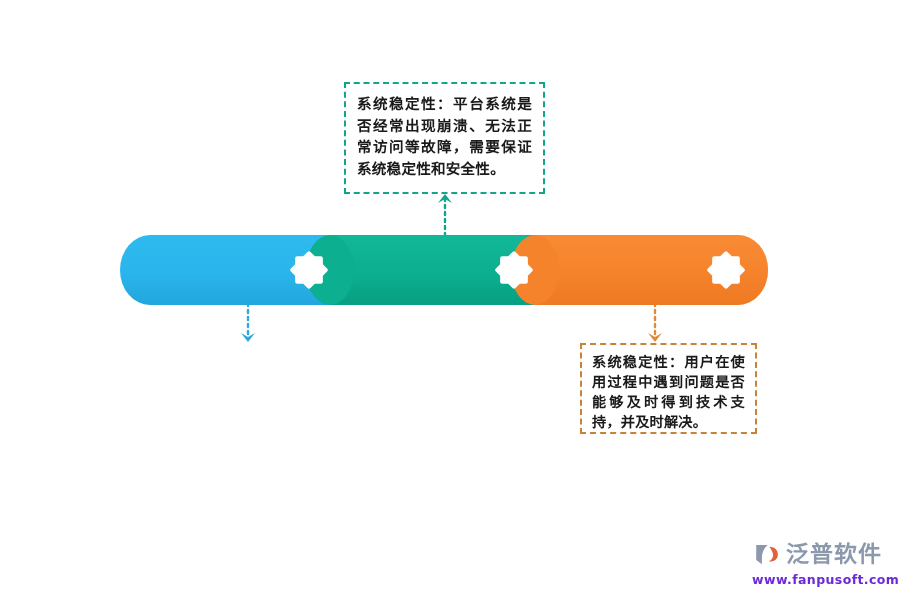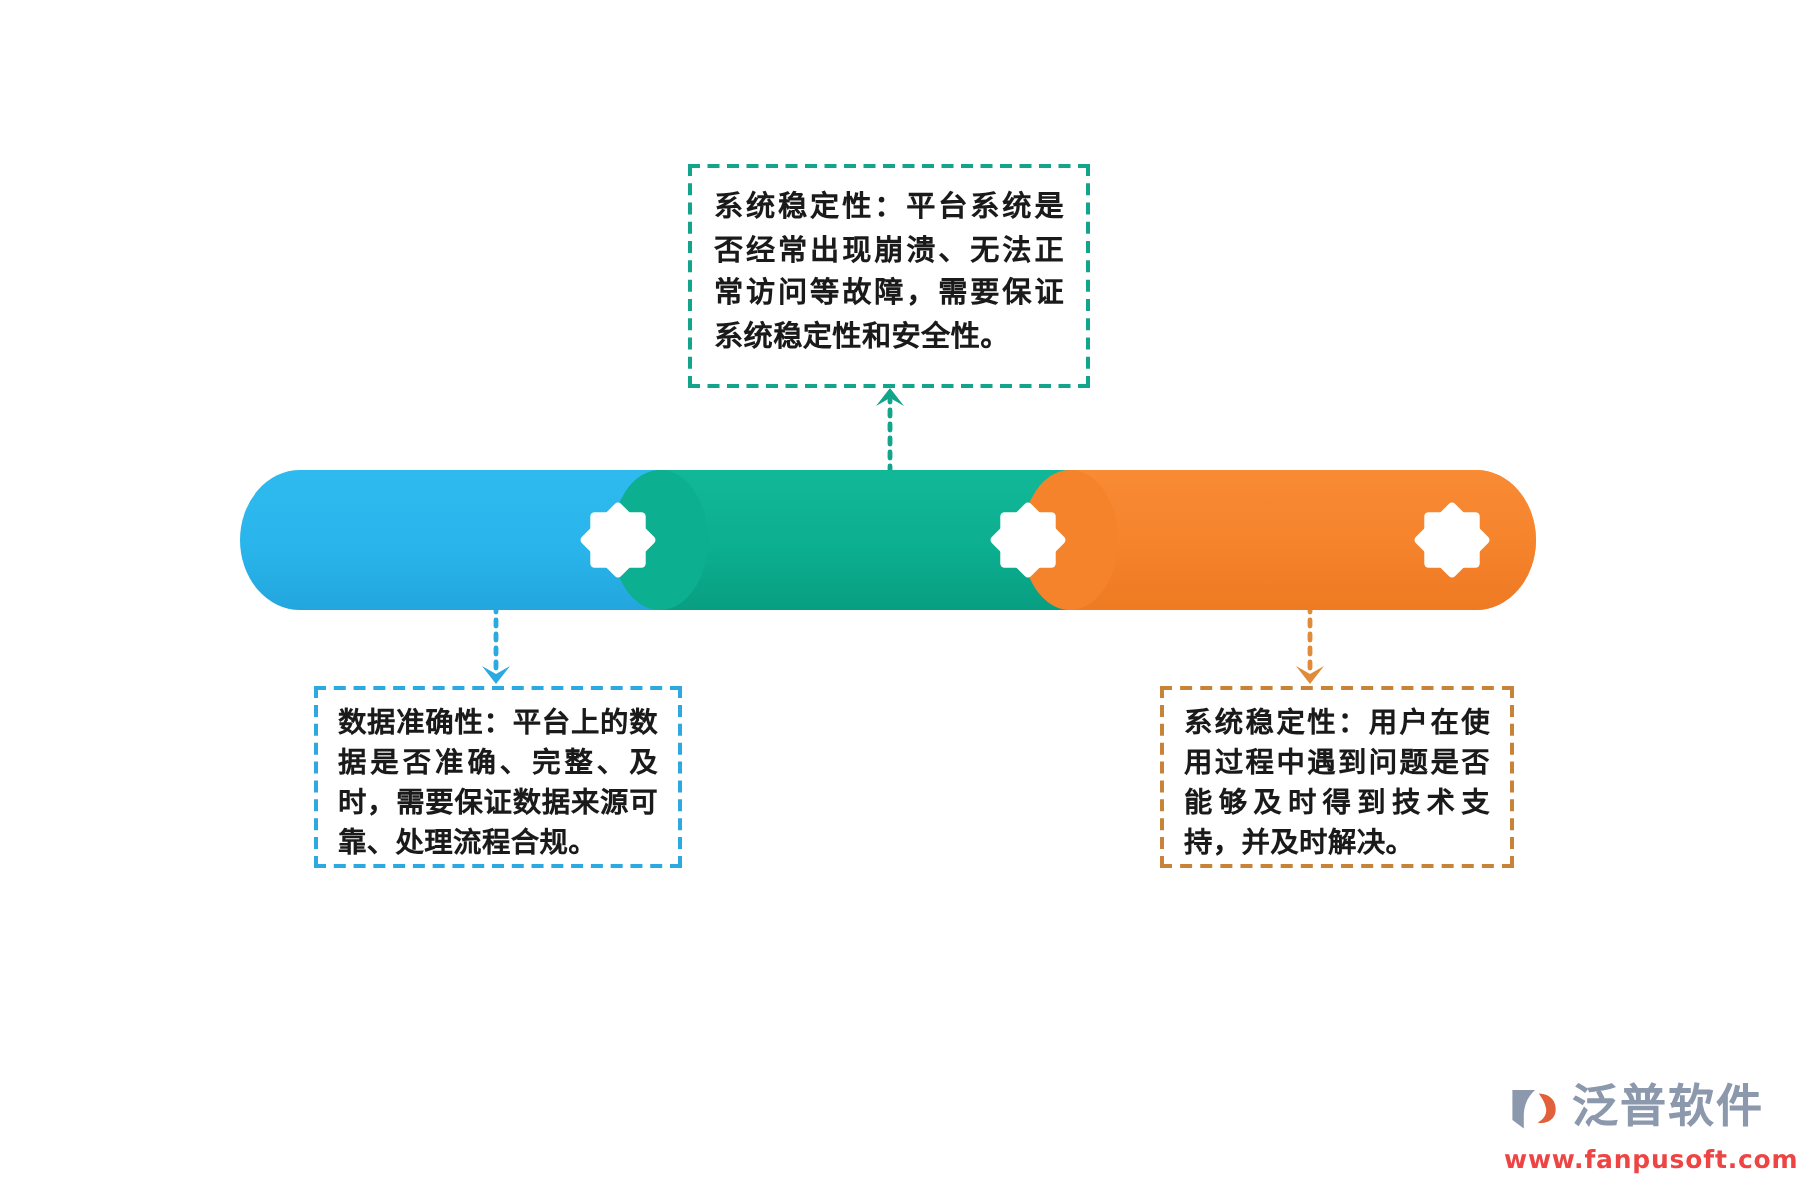--- a/index.html
+++ b/index.html
@@ -103,21 +103,21 @@
     color: #8c99ad;
     letter-spacing: 1px;
     line-height: 1;
     font-family: "DejaVu Sans", "Liberation Sans", sans-serif;
   }
   #watermark .wm-url {
     margin-top: 2px;
     text-align: center;
     font-size: 12.5px;
     font-weight: 700;
-    color: #ef4444;
+    color: #6d28d9;
     letter-spacing: 0.4px;
     font-family: "DejaVu Sans", "Liberation Sans", sans-serif;
   }
 </style>
 </head>
 <body>
 
 <div id="stage">
 
   <svg id="artwork" viewBox="0 0 900 600" xmlns="http://www.w3.org/2000/svg">
@@ -188,23 +188,20 @@
       <use href="#star8" x="288" y="249" width="42" height="42"></use>
       <use href="#star8" x="493" y="249" width="42" height="42"></use>
       <use href="#star8" x="705" y="249" width="42" height="42"></use>
     </g>
   </svg>
 
   <div class="callout top">
     <span class="txt">系统稳定性：平台系统是否经常出现崩溃、无法正常访问等故障，需要保证系统稳定性和安全性。</span>
   </div>
 
-  <div class="callout left">
-    <span class="txt">数据准确性：平台上的数据是否准确、完整、及时，需要保证数据来源可靠、处理流程合规。</span>
-  </div>
 
   <div class="callout right">
     <span class="txt">系统稳定性：用户在使用过程中遇到问题是否能够及时得到技术支持，并及时解决。</span>
   </div>
 
   <div id="watermark">
     <div class="wm-row">
       <svg class="wm-mark" viewBox="0 0 100 100">
         <path d="M14 20 L52 20 C40 30 33 46 33 62 L33 84 L14 70 Z" fill="#8c99ad"></path>
         <path d="M58 26 C78 26 88 40 86 56 C84 70 70 78 56 74 C66 70 72 60 70 50 C68 40 62 32 58 26 Z" fill="#e2603a"></path>

